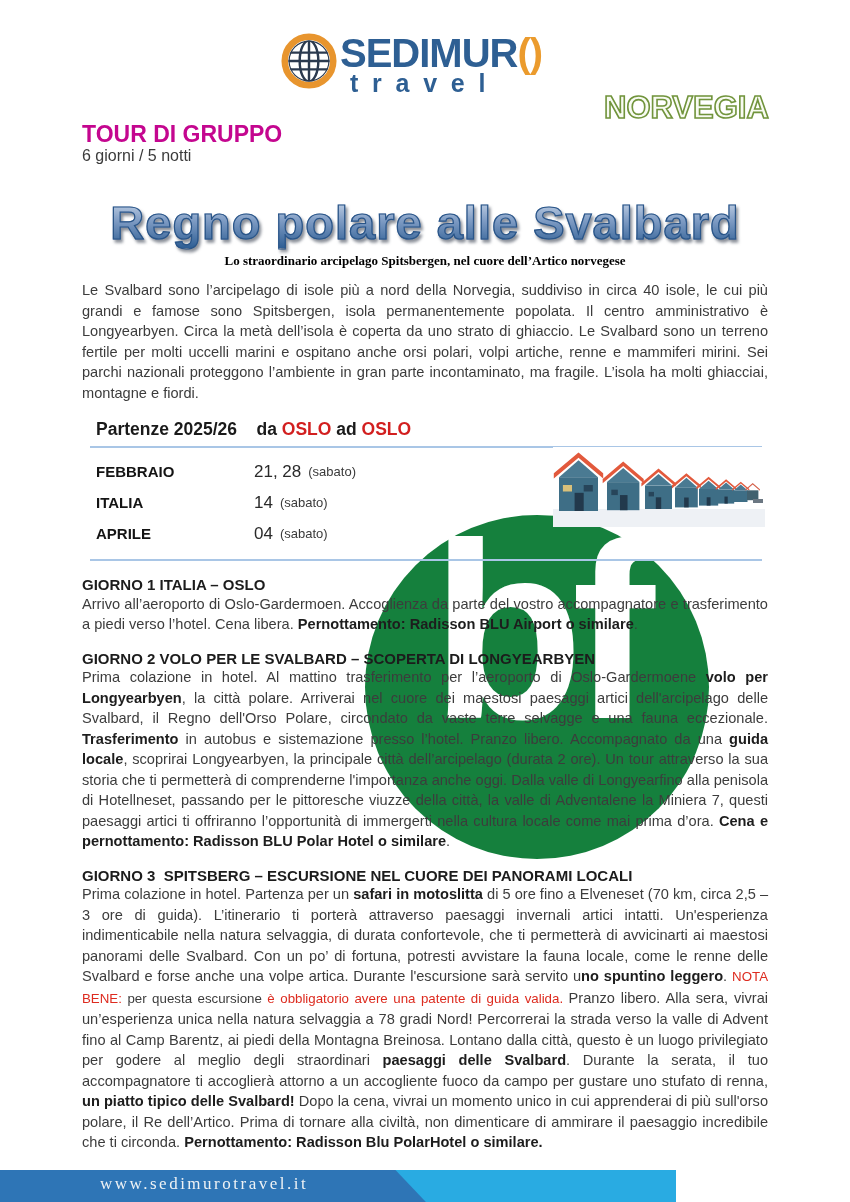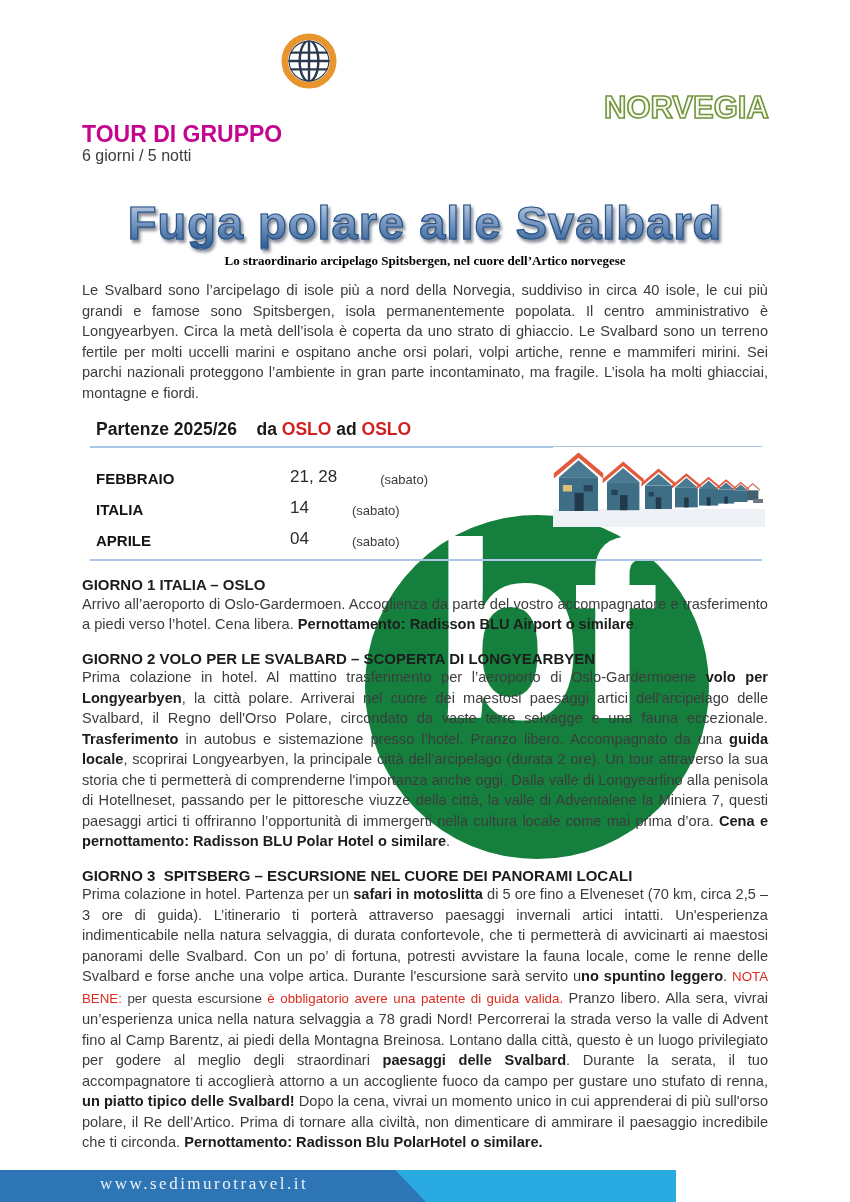--- a/index.html
+++ b/index.html
@@ -64,21 +64,21 @@
   .run-b{font-weight:bold;color:#1d1d1d;}
   .run-r{color:#dd2b1f;font-size:13.3px;}
   .run-s{font-size:13.3px;}
   
   .departures{position:relative;margin-top:16px;margin-left:8px;}
   .dep-heading{font-size:17.5px;padding-left:6px;margin-bottom:6px;}
   .run-hb{font-weight:bold;color:#1a1a1a;}
   .run-hr{font-weight:bold;color:#d21f1f;}
   .dep-rule{border:0;border-top:2px solid #a9c6e6;margin:0;width:672px;}
   .dep-rows{padding:8px 0 10px 6px;}
-  .dep-row{display:flex;align-items:flex-end;height:31px;gap:36px;}
+  .dep-row{display:flex;align-items:center;height:31px;}
   .dep-month{width:158px;font-weight:bold;font-size:15px;color:#141414;}
   .dep-dates{font-size:17px;color:#2a2a2a;}
   .dep-note{font-size:13px;color:#3a3a3a;margin-left:7px;}
   .houses{position:absolute;right:3px;top:28px;width:212px;height:80px;}
   
   .day{margin-top:15px;}
   .day-heading{font-size:15px;font-weight:bold;color:#1c1c1c;margin:0 0 0.5px 0;}
   
   .footer{position:absolute;left:0;bottom:0;width:676px;height:32px;background:#2e75b6;z-index:2;}
   .footer-light{position:absolute;inset:0;background:#29abe2;
@@ -108,32 +108,36 @@
       <g clip-path="url(#gc)" stroke="#2b3a4f" stroke-width="2.6" fill="none">
         <ellipse cx="30" cy="30" rx="22" ry="22"></ellipse>
         <ellipse cx="30" cy="30" rx="10" ry="22"></ellipse>
         <line x1="30" y1="8" x2="30" y2="52"></line>
         <line x1="6" y1="21" x2="54" y2="21"></line>
         <line x1="6" y1="30" x2="54" y2="30"></line>
         <line x1="6" y1="39" x2="54" y2="39"></line>
       </g>
     </svg>
   </span>
+  <span class="logo-text">
+    <span class="brand-line"><span>SEDIMUR</span><span class="orange">()</span></span>
+    <div class="brand-word">travel</div>
+  </span>
 </div>
 
 <div class="country layer">NORVEGIA</div>
 
 <div class="tour-block layer">
   <div class="tour-type">TOUR DI GRUPPO</div>
   <div class="duration">6 giorni / 5 notti</div>
 </div>
 
 <div class="content">
   <div class="head-space"></div>
-  <div class="title">Fuga polare alle Svalbard</div>
+  <div class="title">Regno polare alle Svalbard</div>
   <div class="subtitle">Lo straordinario arcipelago Spitsbergen, nel cuore dell’Artico norvegese</div>
 
   <div class="inner">
     <p class="para intro">Le Svalbard sono l’arcipelago di isole più a nord della Norvegia, suddiviso in circa 40 isole, le cui più grandi e famose sono Spitsbergen, isola permanentemente popolata. Il centro amministrativo è Longyearbyen. Circa la metà dell’isola è coperta da uno strato di ghiaccio. Le Svalbard sono un terreno fertile per molti uccelli marini e ospitano anche orsi polari, volpi artiche, renne e mammiferi mirini. Sei parchi nazionali proteggono l’ambiente in gran parte incontaminato, ma fragile. L’isola ha molti ghiacciai, montagne e fiordi.</p>
 
     <div class="departures">
       <div class="dep-heading"><span class="run-hb">Partenze 2025/26</span><span class="run-hb">&nbsp;&nbsp;&nbsp;&nbsp;da </span><span class="run-hr">OSLO</span><span class="run-hb"> ad </span><span class="run-hr">OSLO</span></div>
       <hr class="dep-rule">
       <div class="dep-rows">
         <div class="dep-row">

